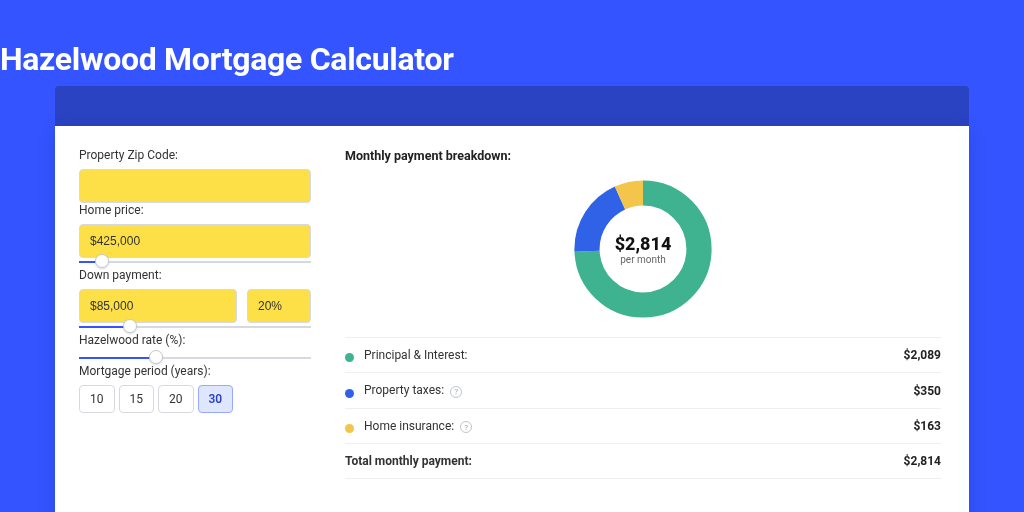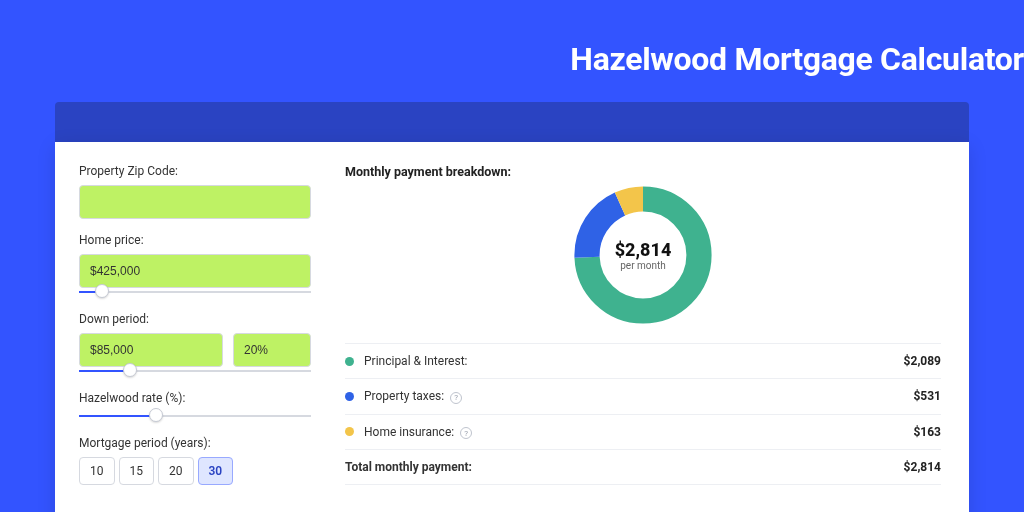--- a/index.html
+++ b/index.html
@@ -1,44 +1,44 @@
 <!DOCTYPE html>
 <html><head>
 <meta charset="utf-8">
 <style>
 *{margin:0;padding:0;box-sizing:border-box}
 body{font-family:-apple-system,BlinkMacSystemFont,"Segoe UI",Roboto,Arial,sans-serif;background:#3354ff;width:1024px;height:512px;overflow:hidden}
-.hero{padding:40px 0 24px;text-align:right}
+.hero{padding:40px 0 8px;text-align:left}
 .hero h1{color:#fff;font-size:32px;font-weight:700;letter-spacing:-.3px}
 .stripe{background:#2a43c2;height:40px;margin:0 55px;border-radius:4px 4px 0 0}
 .card{background:#fff;margin:0 55px;display:flex;min-height:420px;box-shadow:0 4px 18px rgba(0,0,0,.12)}
 .left{width:280px;padding:22px 24px;font-size:12px;color:#333}
-.field{margin-bottom:14px}
+.field{}
 .field label{display:block;font-size:12px;color:#333;margin-bottom:7px}
-.input,.row .input{width:100%;height:34px;border:1px solid #d6d9e0;border-radius:4px;padding:0 10px;font-size:12px;color:#333;background:#bef264}
+.input,.row .input{width:100%;height:34px;border:1px solid #d6d9e0;border-radius:4px;padding:0 10px;font-size:12px;color:#333;background:#fde047}
 .row{display:flex;gap:10px}
-.row .input.small{width:78px;flex:none}
+.row .input.small{width:64px;flex:none}
 .row .input.grow{flex:1}
 .slider-wrap{position:relative;height:12px;margin-top:-2px}
 .track{position:absolute;left:0;right:0;top:5px;height:2px;background:#d6d9e0}
 .fill{position:absolute;left:0;top:5px;height:2px;background:#3354ff}
 .thumb{position:absolute;top:-2px;width:14px;height:14px;border-radius:50%;background:#fff;border:1px solid #c6cad4;box-shadow:0 1px 2px rgba(0,0,0,.15);transform:translateX(-50%)}
 .pills{display:flex;gap:4px}
 .pill{border:1px solid #d6d9e0;border-radius:4px;padding:6px 10px;font-size:12px;cursor:pointer;background:#fff}
 .pill.active{background:#dfe6ff;border-color:#98a9ff;color:#2a43c2;font-weight:600}
 .right{flex:1;padding:22px 28px 0 10px}
-.sect-title{font-size:12.5px;font-weight:700;color:#222;}
+.sect-title{font-size:12.5px;font-weight:700;color:#222;margin-bottom:10px}
 .donut-wrap{display:flex;justify-content:center;padding:6px 0 18px}
 .donut{width:140px;height:140px;position:relative}
 .donut svg{width:100%;height:100%;transform:rotate(-90deg)}
 .donut .center{position:absolute;inset:0;display:flex;flex-direction:column;align-items:center;justify-content:center}
 .donut .amt{font-size:18px;font-weight:800;color:#111}
 .donut .per{font-size:10px;color:#666}
 .legend{border-top:1px solid #edeff3}
-.lrow{display:flex;align-items:center;padding:10px 0;border-bottom:1px solid #edeff3;font-size:12px}
+.lrow{display:flex;align-items:flex-end;padding:10px 0;border-bottom:1px solid #edeff3;font-size:12px}
 .dot{width:9px;height:9px;border-radius:50%;margin-right:10px;flex:none}
 .lrow .lab{flex:1;color:#333}
 .lrow .val{font-weight:700;color:#222}
 .lrow.total .lab{font-weight:700}
 .lrow.total .val{font-weight:700}
 .info{display:inline-flex;align-items:center;justify-content:center;width:12px;height:12px;border:1px solid #bfc4ce;border-radius:50%;font-size:8px;color:#9aa0ad;margin-left:6px}
 circle{fill:none;stroke-width:18}
 </style>
 </head>
 <body>
@@ -59,21 +59,21 @@
       <label>Home price:</label>
       <input class="input" value="$425,000" style="">
       <div class="slider-wrap">
         <div class="track"></div>
           <div class="fill" style="width:10%"></div>
           <div class="thumb" style="left:10%"></div>
       </div>
     </div>
 
     <div class="field">
-      <label>Down period:</label>
+      <label>Down payment:</label>
       <div class="row">
         <input class="input grow" value="$85,000" style="">
         <input class="input small" value="20%" style="">
       </div>
       <div class="slider-wrap">
         <div class="track"></div>
           <div class="fill" style="width:22%"></div>
           <div class="thumb" style="left:22%"></div>
       </div>
     </div>
@@ -118,21 +118,21 @@
 
     <div class="legend">
       <div class="lrow">
         <span class="dot" style="background:#3fb28f"></span>
         <span class="lab"><span>Principal &amp; Interest:</span></span>
         <span class="val">$2,089</span>
       </div>
       <div class="lrow">
         <span class="dot" style="background:#2f62e6"></span>
         <span class="lab"><span>Property taxes:</span><span class="info">?</span></span>
-        <span class="val">$531</span>
+        <span class="val">$350</span>
       </div>
       <div class="lrow">
         <span class="dot" style="background:#f3c54a"></span>
         <span class="lab"><span>Home insurance:</span><span class="info">?</span></span>
         <span class="val">$163</span>
       </div>
       <div class="lrow total">
         <span class="lab">Total monthly payment:</span>
         <span class="val">$2,814</span>
       </div>

